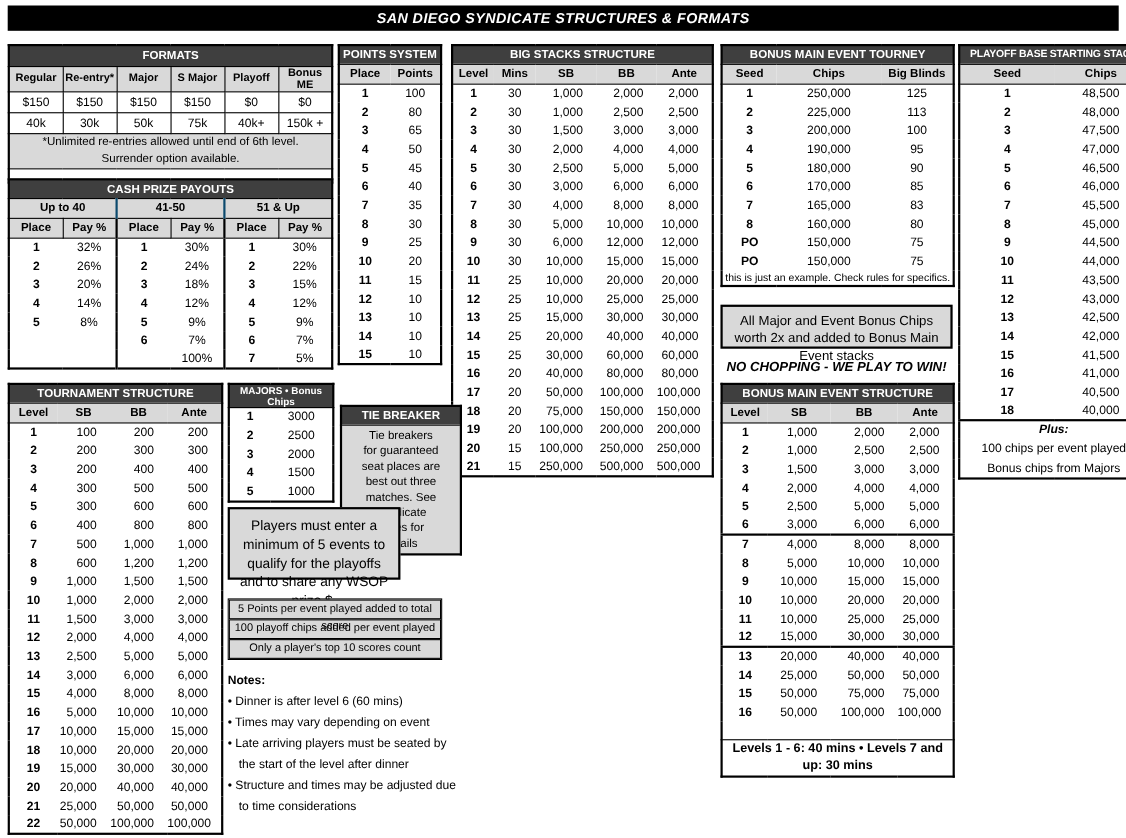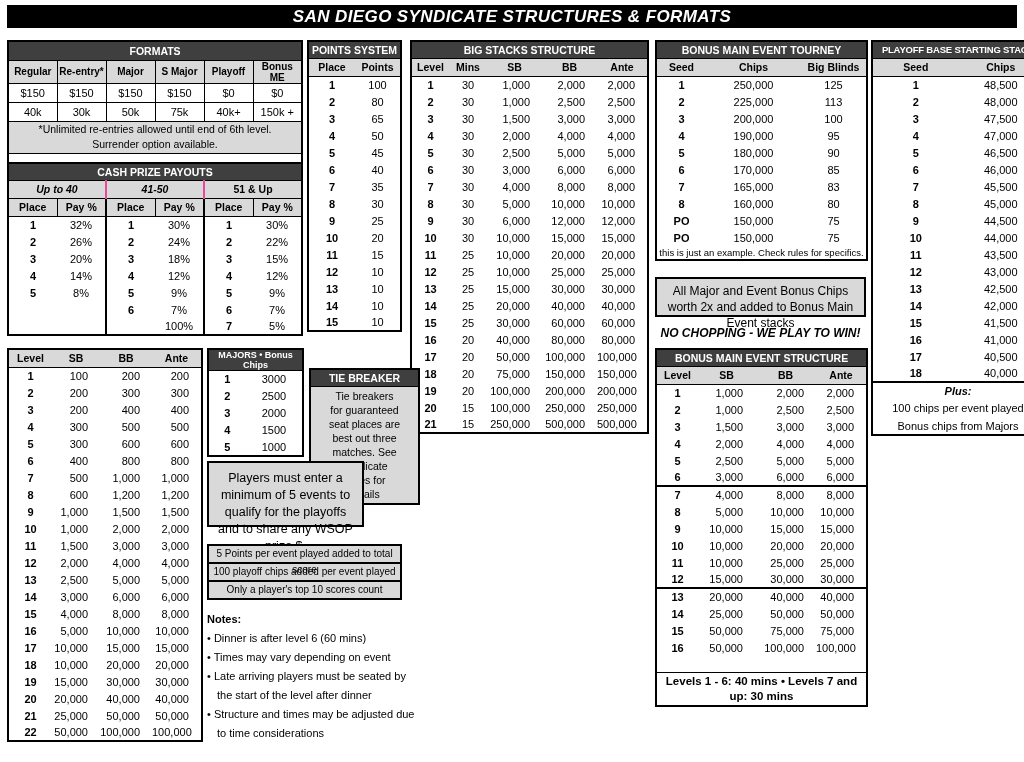--- a/index.html
+++ b/index.html
@@ -8,21 +8,21 @@
   .abs { position:absolute; }
 
   table { border-collapse:collapse; border:2px solid #000; width:100%; table-layout:fixed; background:#fff; }
   .cap td { background:#3f3f3f; color:#fff; font-weight:bold; font-size:10.5px; text-align:center; height:17px; border:1px solid #000; }
   .cap.small td { font-size:9px; }
   .cap.tiny td { font-size:9.5px; letter-spacing:-0.2px; }
   th { background:#d9d9d9; font-weight:bold; font-size:10.5px; height:18px; text-align:center; border-bottom:1px solid #000; }
   td { font-size:11px; height:17px; vertical-align:middle; }
 
   
-  .title { background:#000; color:#fff; font-weight:bold; font-style:italic; font-size:17px; text-align:center; line-height:23px; letter-spacing:.4px; }
+  .title { background:#000; color:#fff; font-weight:bold; font-style:italic; font-size:13px; text-align:center; line-height:23px; letter-spacing:.4px; }
 
   
   #formats th, #formats td { border:1px solid #000; text-align:center; }
   #formats th { font-size:10px; }
   #formats td { height:19px; }
   #formats .fnote { background:#d9d9d9; height:32px; font-size:10.5px; line-height:15px; }
   #formats .fempty { height:13px; background:#fff; }
 
   
   #points td { text-align:center; }
@@ -42,21 +42,21 @@
 
   
   #playoff td { text-align:center; }
   #playoff tbody.rows td:first-child { font-weight:bold; }
   #playoff .plus td { border-top:2px solid #000; font-weight:bold; font-style:italic; height:17px; }
   #playoff .plusline td { height:18px; }
 
   
   #cash th, #cash td { text-align:center; }
   #cash thead th { border:1px solid #000; }
-  #cash .cash-groups th:nth-child(-n+2) { border-right:2px solid #ec4899;font-style:italic; }
+  #cash .cash-groups th:nth-child(-n+2) { border-right:2px solid #0c4a6e; }
   #cash .cash-sub th:nth-child(2), #cash .cash-sub th:nth-child(4) { border-right:2px solid #000; }
   #cash tbody td:nth-child(2), #cash tbody td:nth-child(4) { border-right:2px solid #000; }
   #cash tbody td:nth-child(odd) { font-weight:bold; }
 
   
   #tournament td:first-child, #bonusstructure td:first-child { text-align:center; font-weight:bold; }
   #tournament td:nth-child(n+2), #bonusstructure td:nth-child(n+2) { text-align:right; padding-right:12px; }
   .group-end td { border-bottom:2px solid #000; }
   #bonusstructure .spacer td { height:16px; }
   #bonusstructure .timing td { border-top:1px solid #000; height:33px; text-align:center; font-size:11.5px; line-height:15px; padding:1px 4px; }
@@ -667,20 +667,23 @@
 
 <div class="abs" style="left:7px; top:348px; width:194px;">
   <table id="tournament">
     <colgroup>
         <col style="width:44px">
         <col style="width:48px">
         <col style="width:52px">
         <col style="width:50px">
       </colgroup>
     <thead>
+      <tr class="cap">
+          <td colspan="4">TOURNAMENT STRUCTURE</td>
+        </tr>
       <tr>
         <th>Level</th>
         <th>SB</th>
         <th>BB</th>
         <th>Ante</th>
       </tr>
     </thead>
     <tbody>
         <tr>
           <td>1</td>

